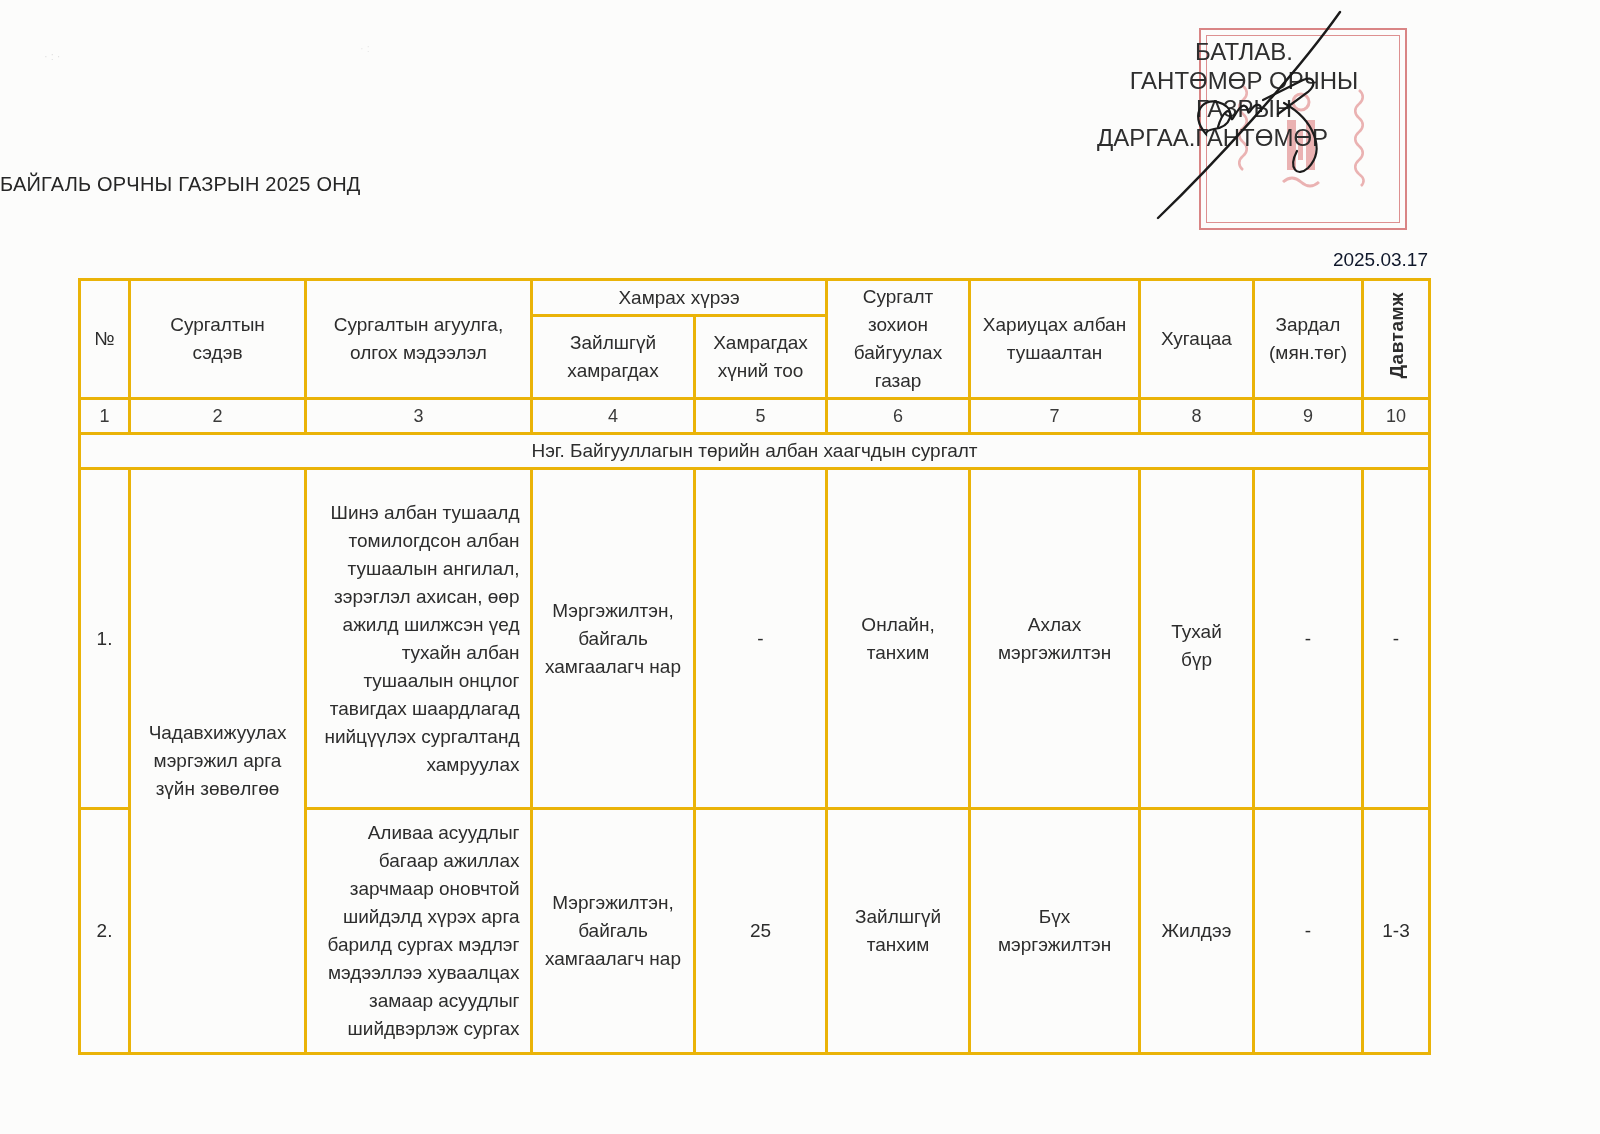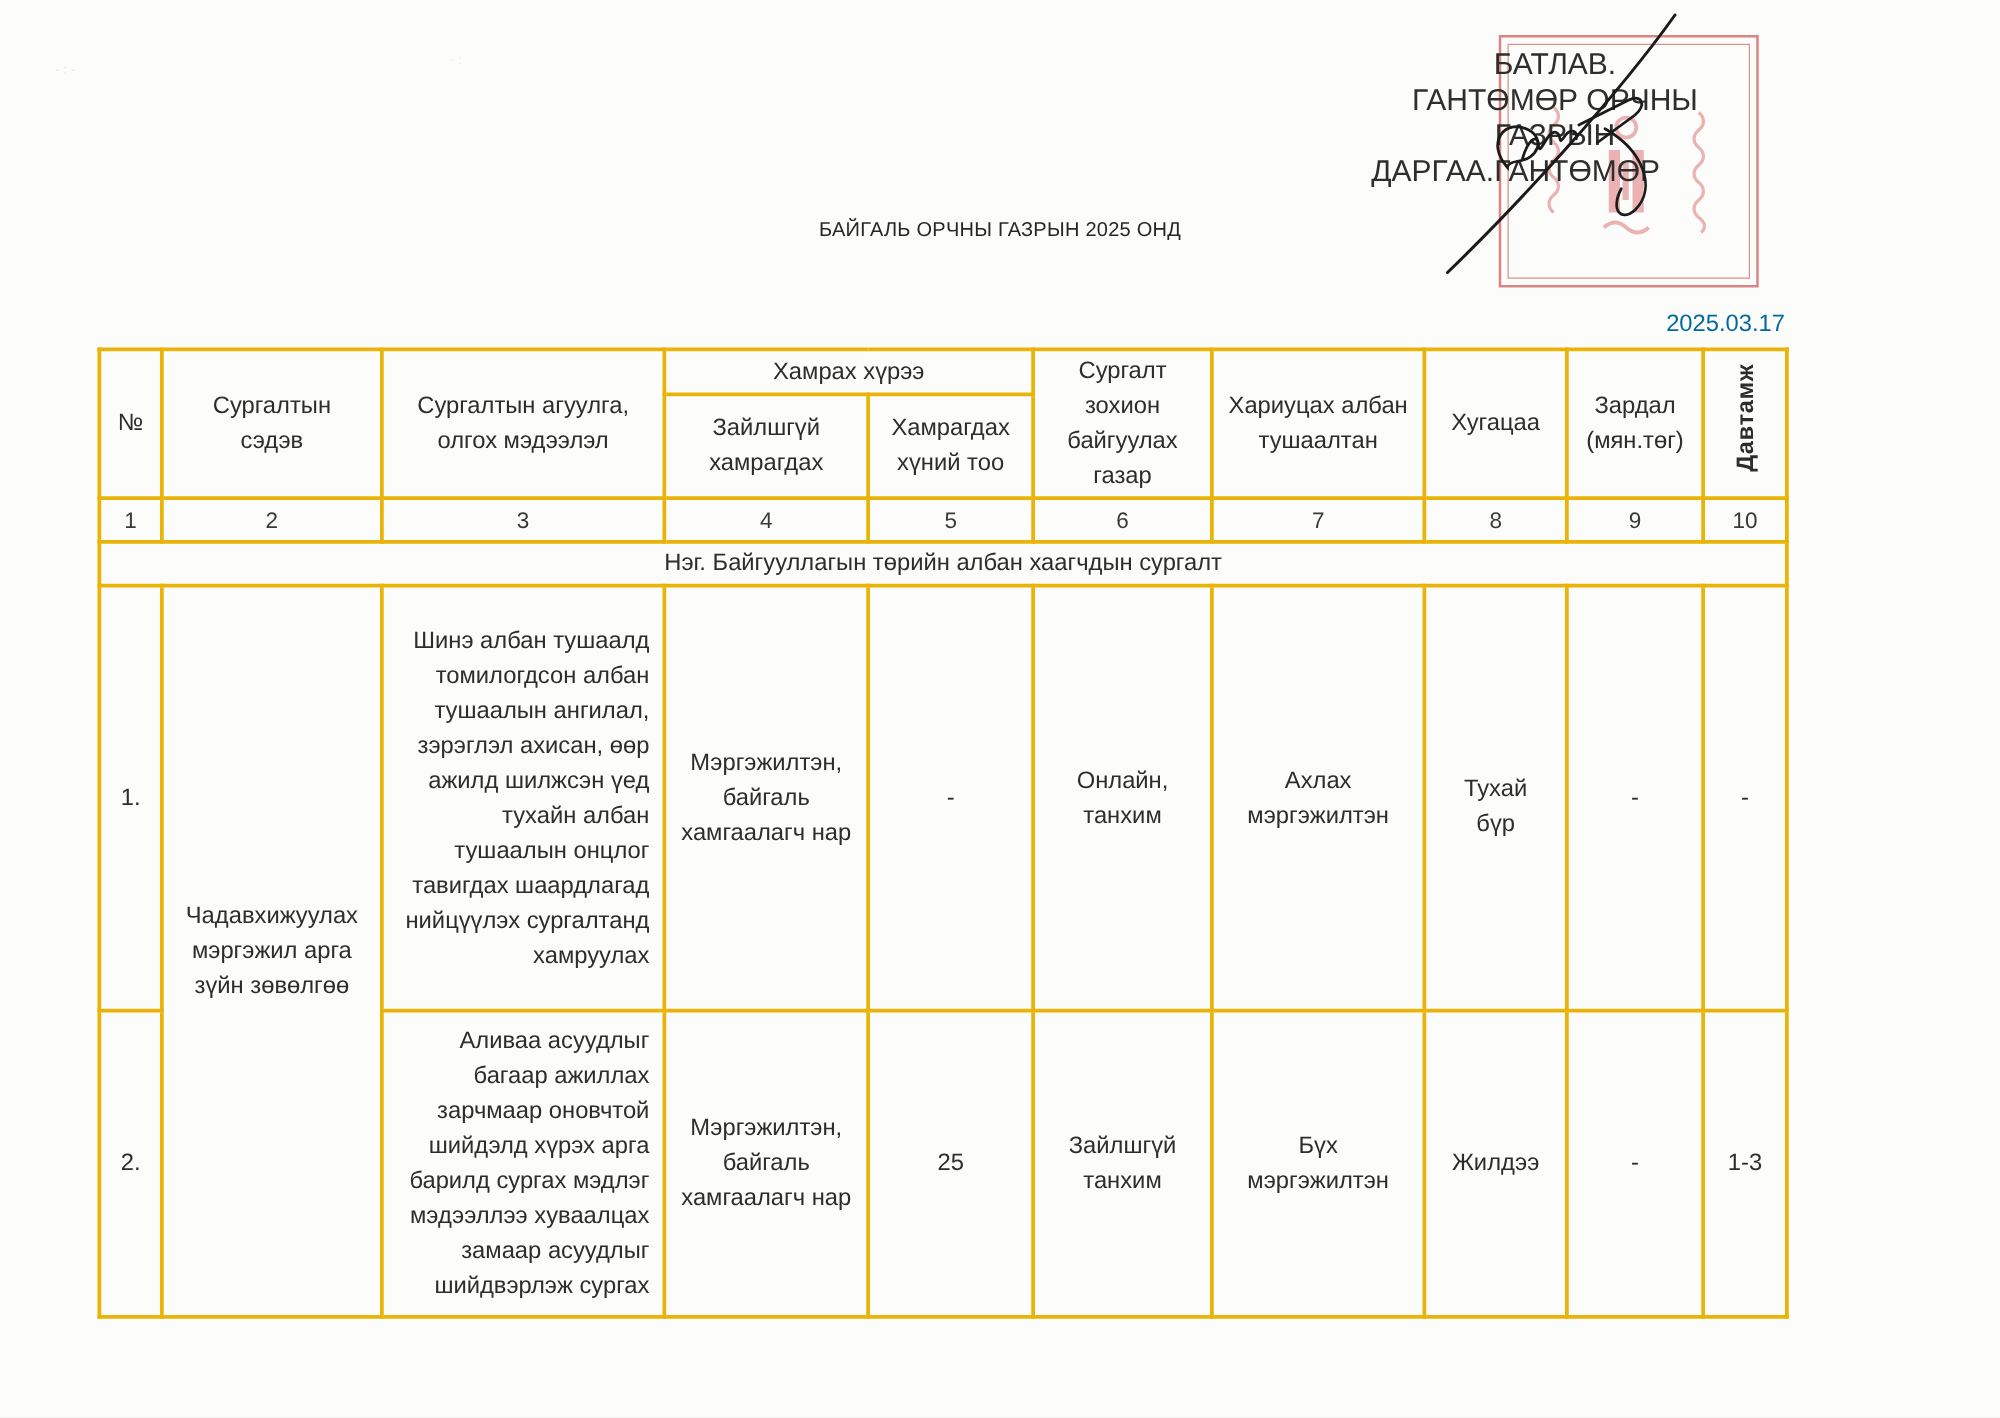--- a/index.html
+++ b/index.html
@@ -30,26 +30,26 @@
     font-size:24px;line-height:28.5px;color:#2e2e2e;
   }
   .ap-c{text-align:center;}
   .ap-row{display:flex;justify-content:flex-start;padding-left:12px;}
 
   .signature{position:absolute;left:1118px;top:0px;width:300px;height:265px;z-index:3;}
 
   
   .title{
     position:absolute;left:0;top:170px;width:1600px;
-    text-align:center;font-size:16px;line-height:29px;color:#262626;
+    font-size:20px;line-height:29px;color:#262626;
     letter-spacing:.2px;
   }
   .date{
     position:absolute;left:1228px;top:249px;width:200px;
-    text-align:right;font-size:19px;color:#0369a1;
+    text-align:right;font-size:19px;color:#0f172a;
   }
 
   
   table.plan{
     position:absolute;left:78px;top:278px;width:1350px;
     border-collapse:collapse;table-layout:fixed;
     font-size:19px;color:#2d2d2d;
   }
   .plan th,.plan td{
     border:3px solid #eab308;

